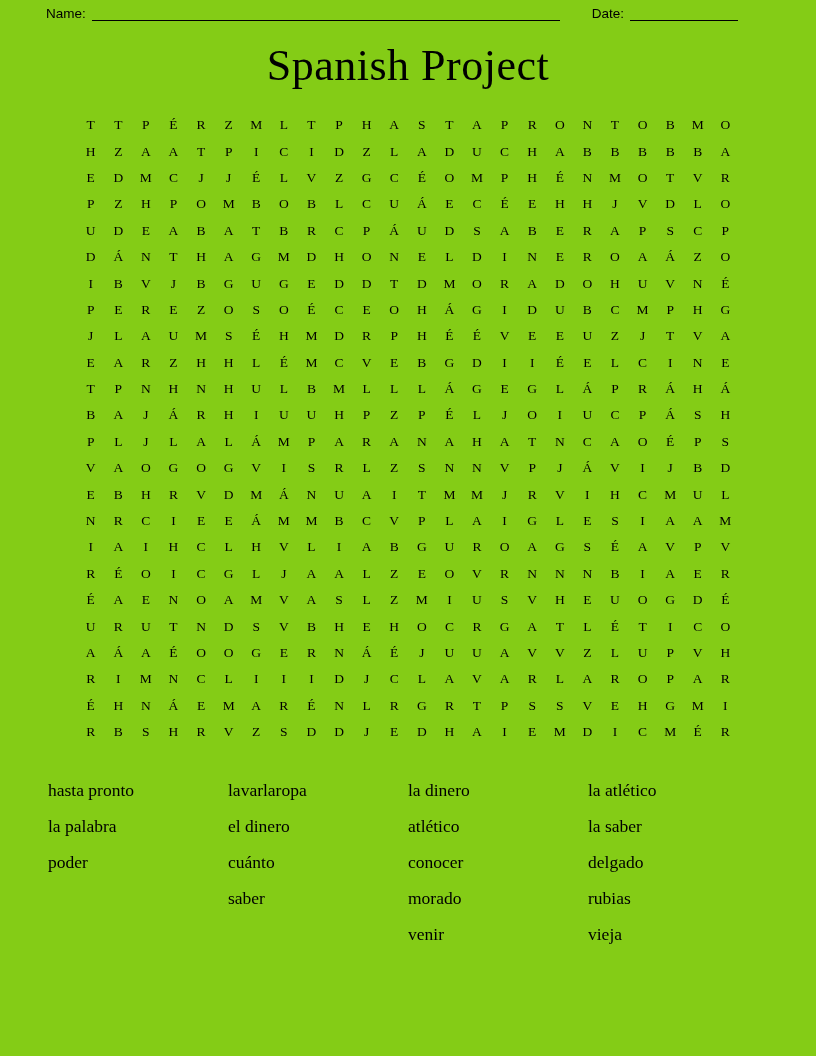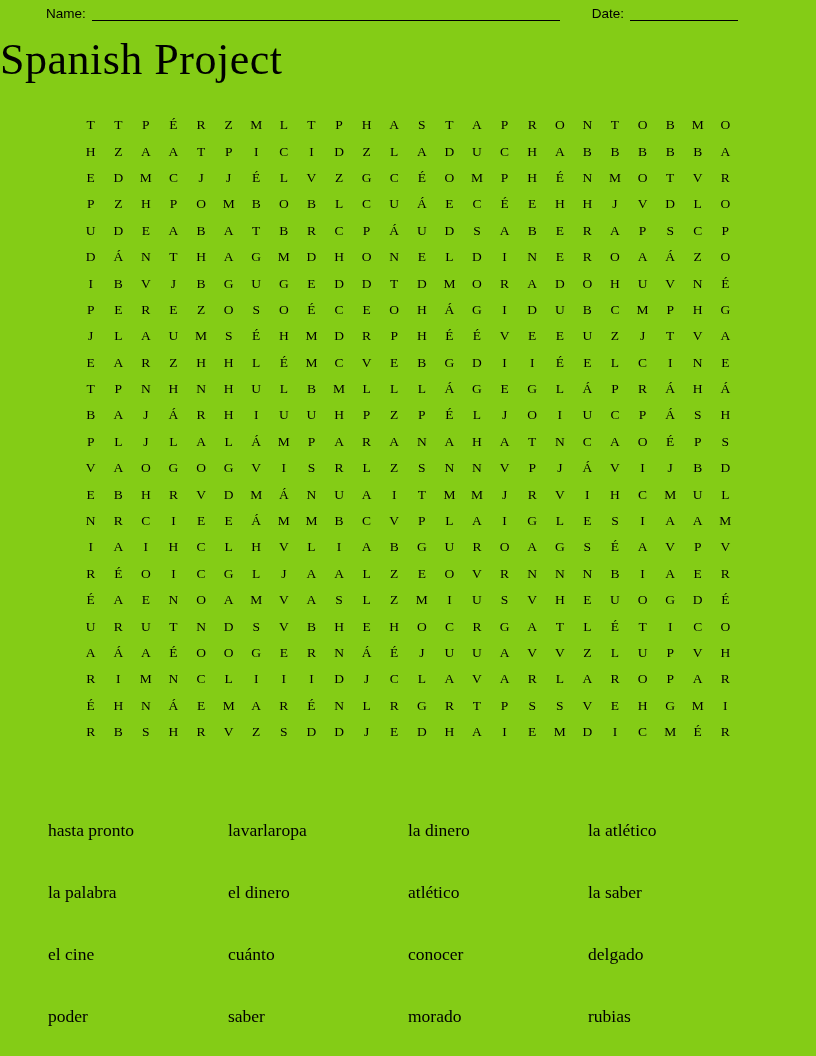--- a/index.html
+++ b/index.html
@@ -38,21 +38,22 @@
     margin-right: 0;
   }
   .topline .date-lbl { margin-left: 26px; text-align: center; }
 
   
   .title {
     position: absolute;
     top: 34px;
     left: 0;
     right: 0;
-    margin: 0;
+    margin: 6px;
+    text-align: center;
     font-family: "Liberation Serif", serif;
     font-size: 44px;
     font-weight: 400;
     letter-spacing: 0.5px;
   }
 
   
   .grid {
     position: absolute;
     top: 112px;
@@ -79,21 +80,20 @@
     right: 40px;
     display: flex;
   }
   .word-col { width: 180px; }
   .word {
     font-family: "Liberation Serif", serif;
     font-size: 17.5px;
     color: #000000;
     margin-bottom: 14px;
     line-height: 1.25;
-    margin-top: 40px;
   }
 </style>
 </head>
 <body>
 
 <div class="page">
 
   <div class="topline">
     <span class="lbl">Name:</span>
     <span class="fill-line"></span>
@@ -679,21 +679,20 @@
       <span class="cell">C</span>
       <span class="cell">M</span>
       <span class="cell">É</span>
       <span class="cell">R</span>
     </div>
 
   <div class="words" id="words">
       <div class="word-col">
         <div class="word">hasta pronto</div>
         <div class="word">la palabra</div>
-        <div class="word">el cine</div>
         <div class="word">poder</div>
       </div>
       <div class="word-col">
         <div class="word">lavarlaropa</div>
         <div class="word">el dinero</div>
         <div class="word">cuánto</div>
         <div class="word">saber</div>
       </div>
       <div class="word-col">
         <div class="word">la dinero</div>

